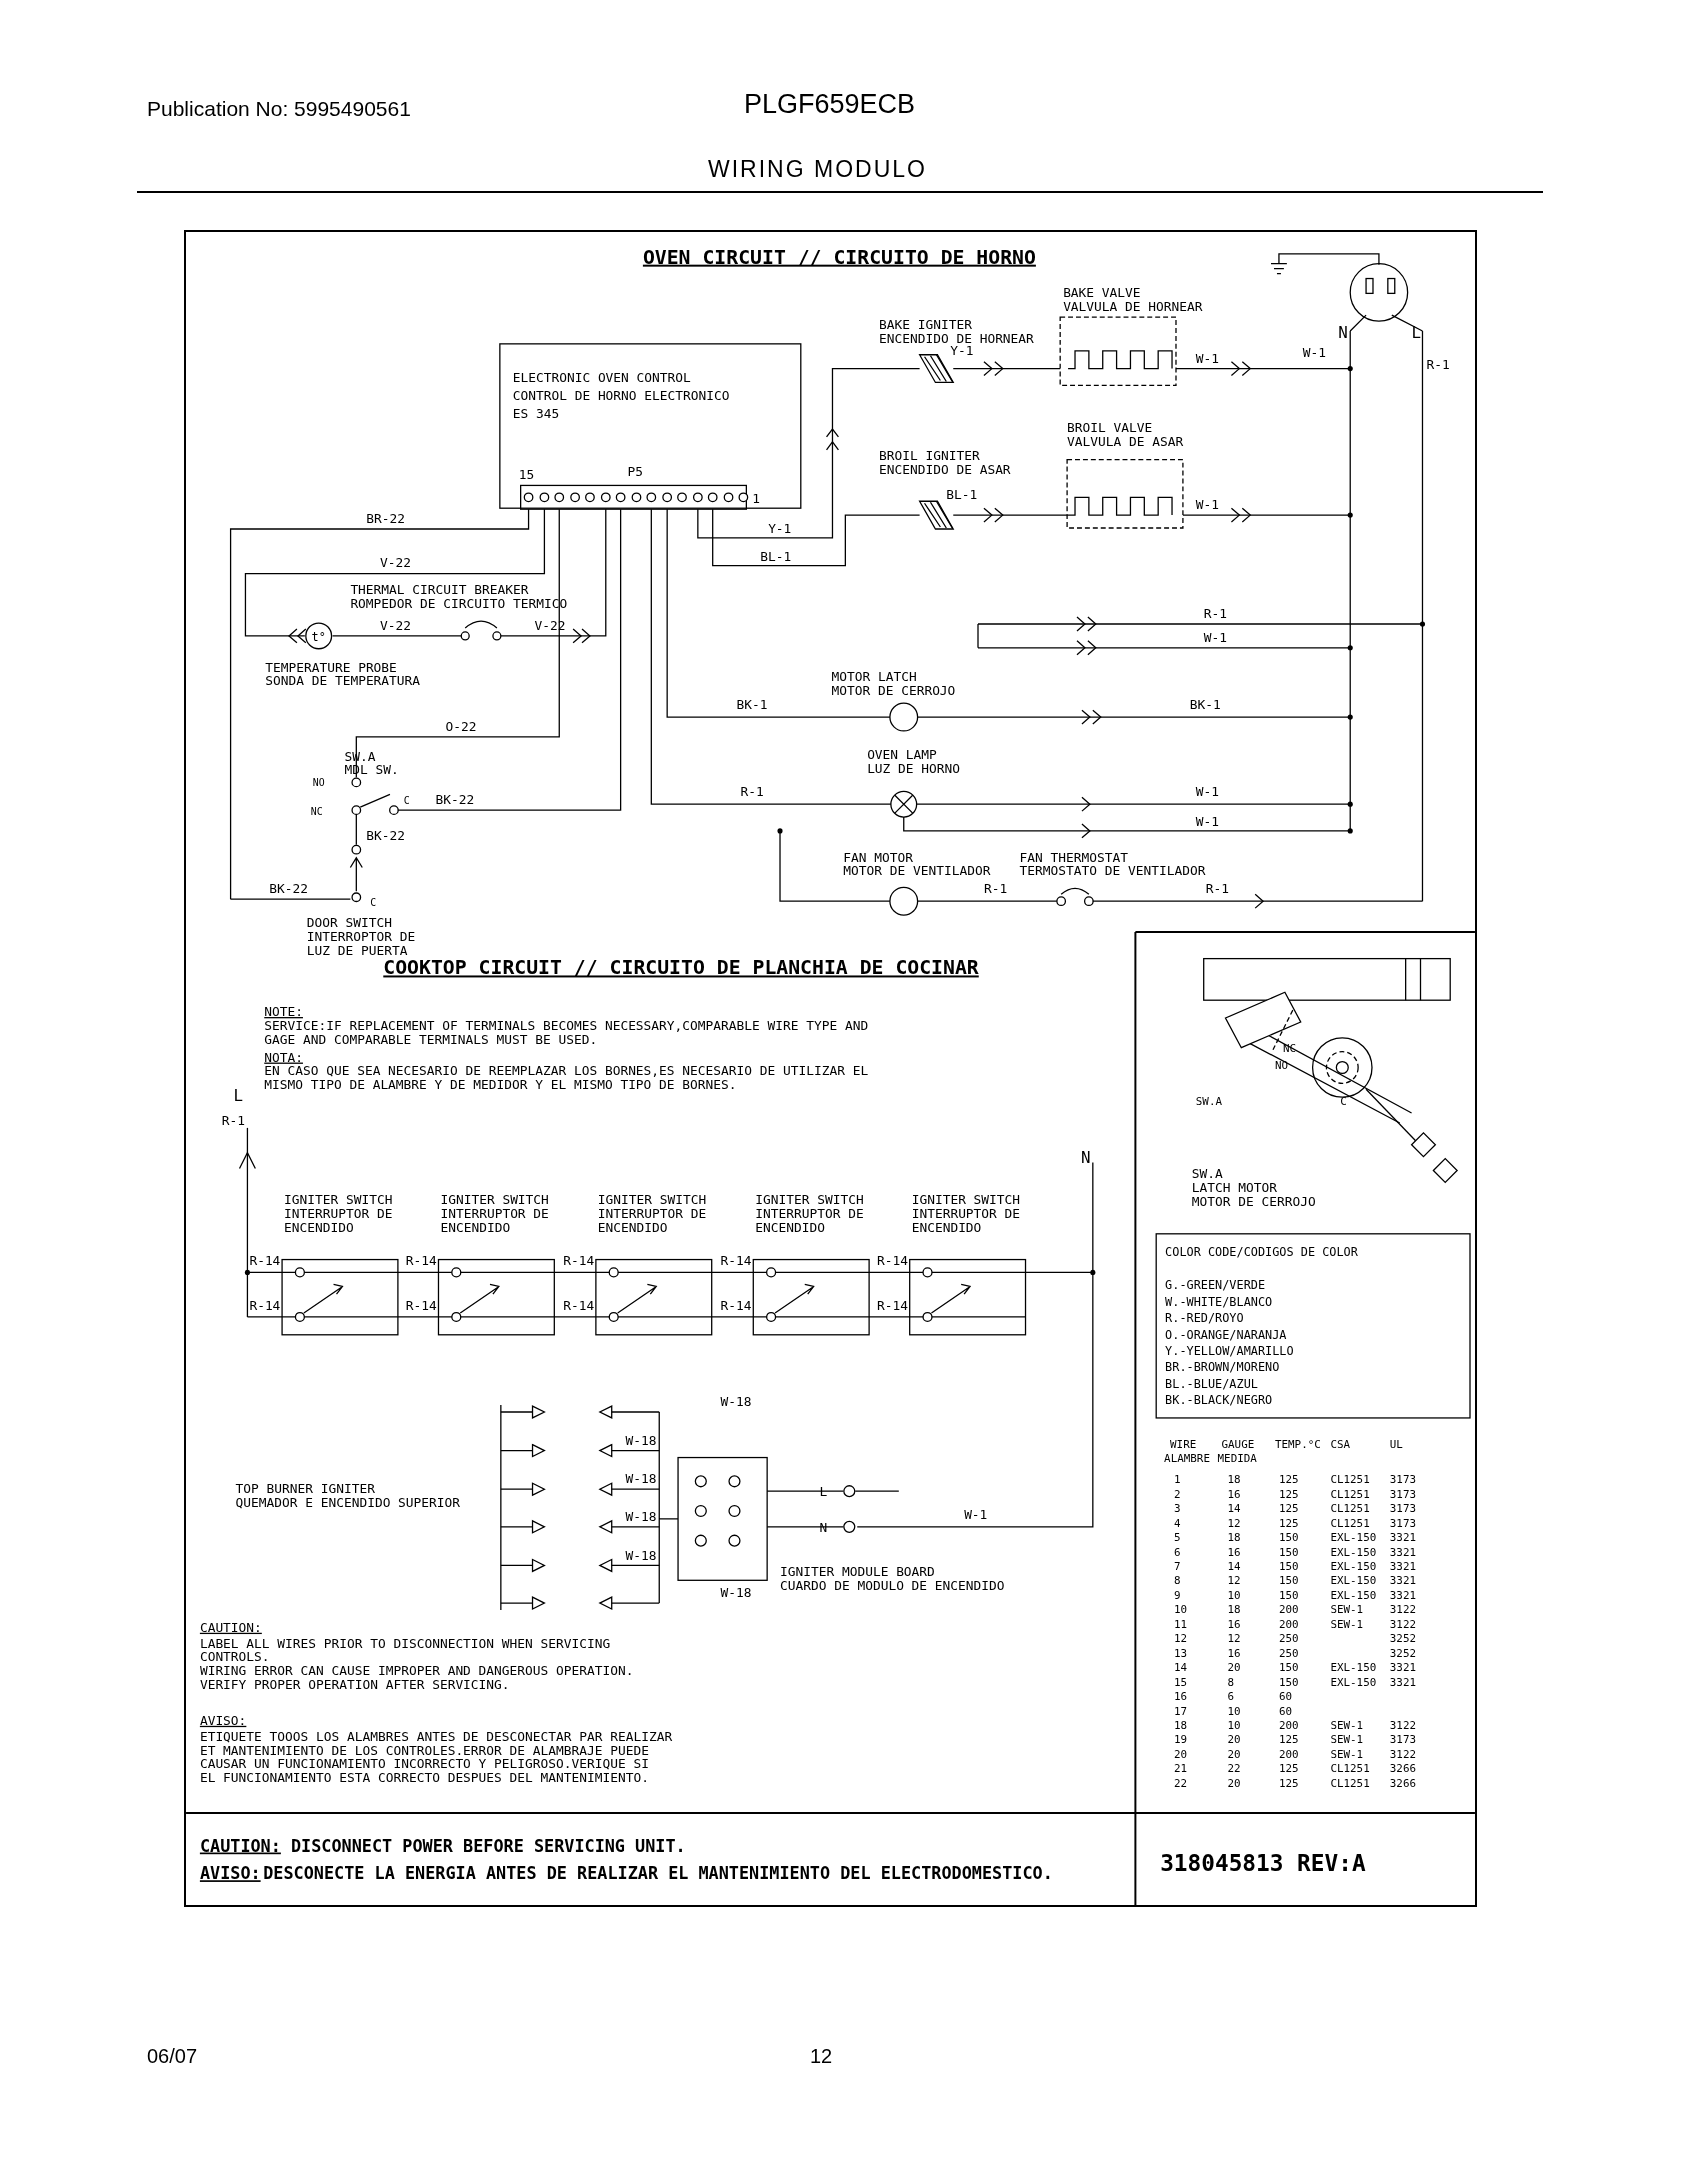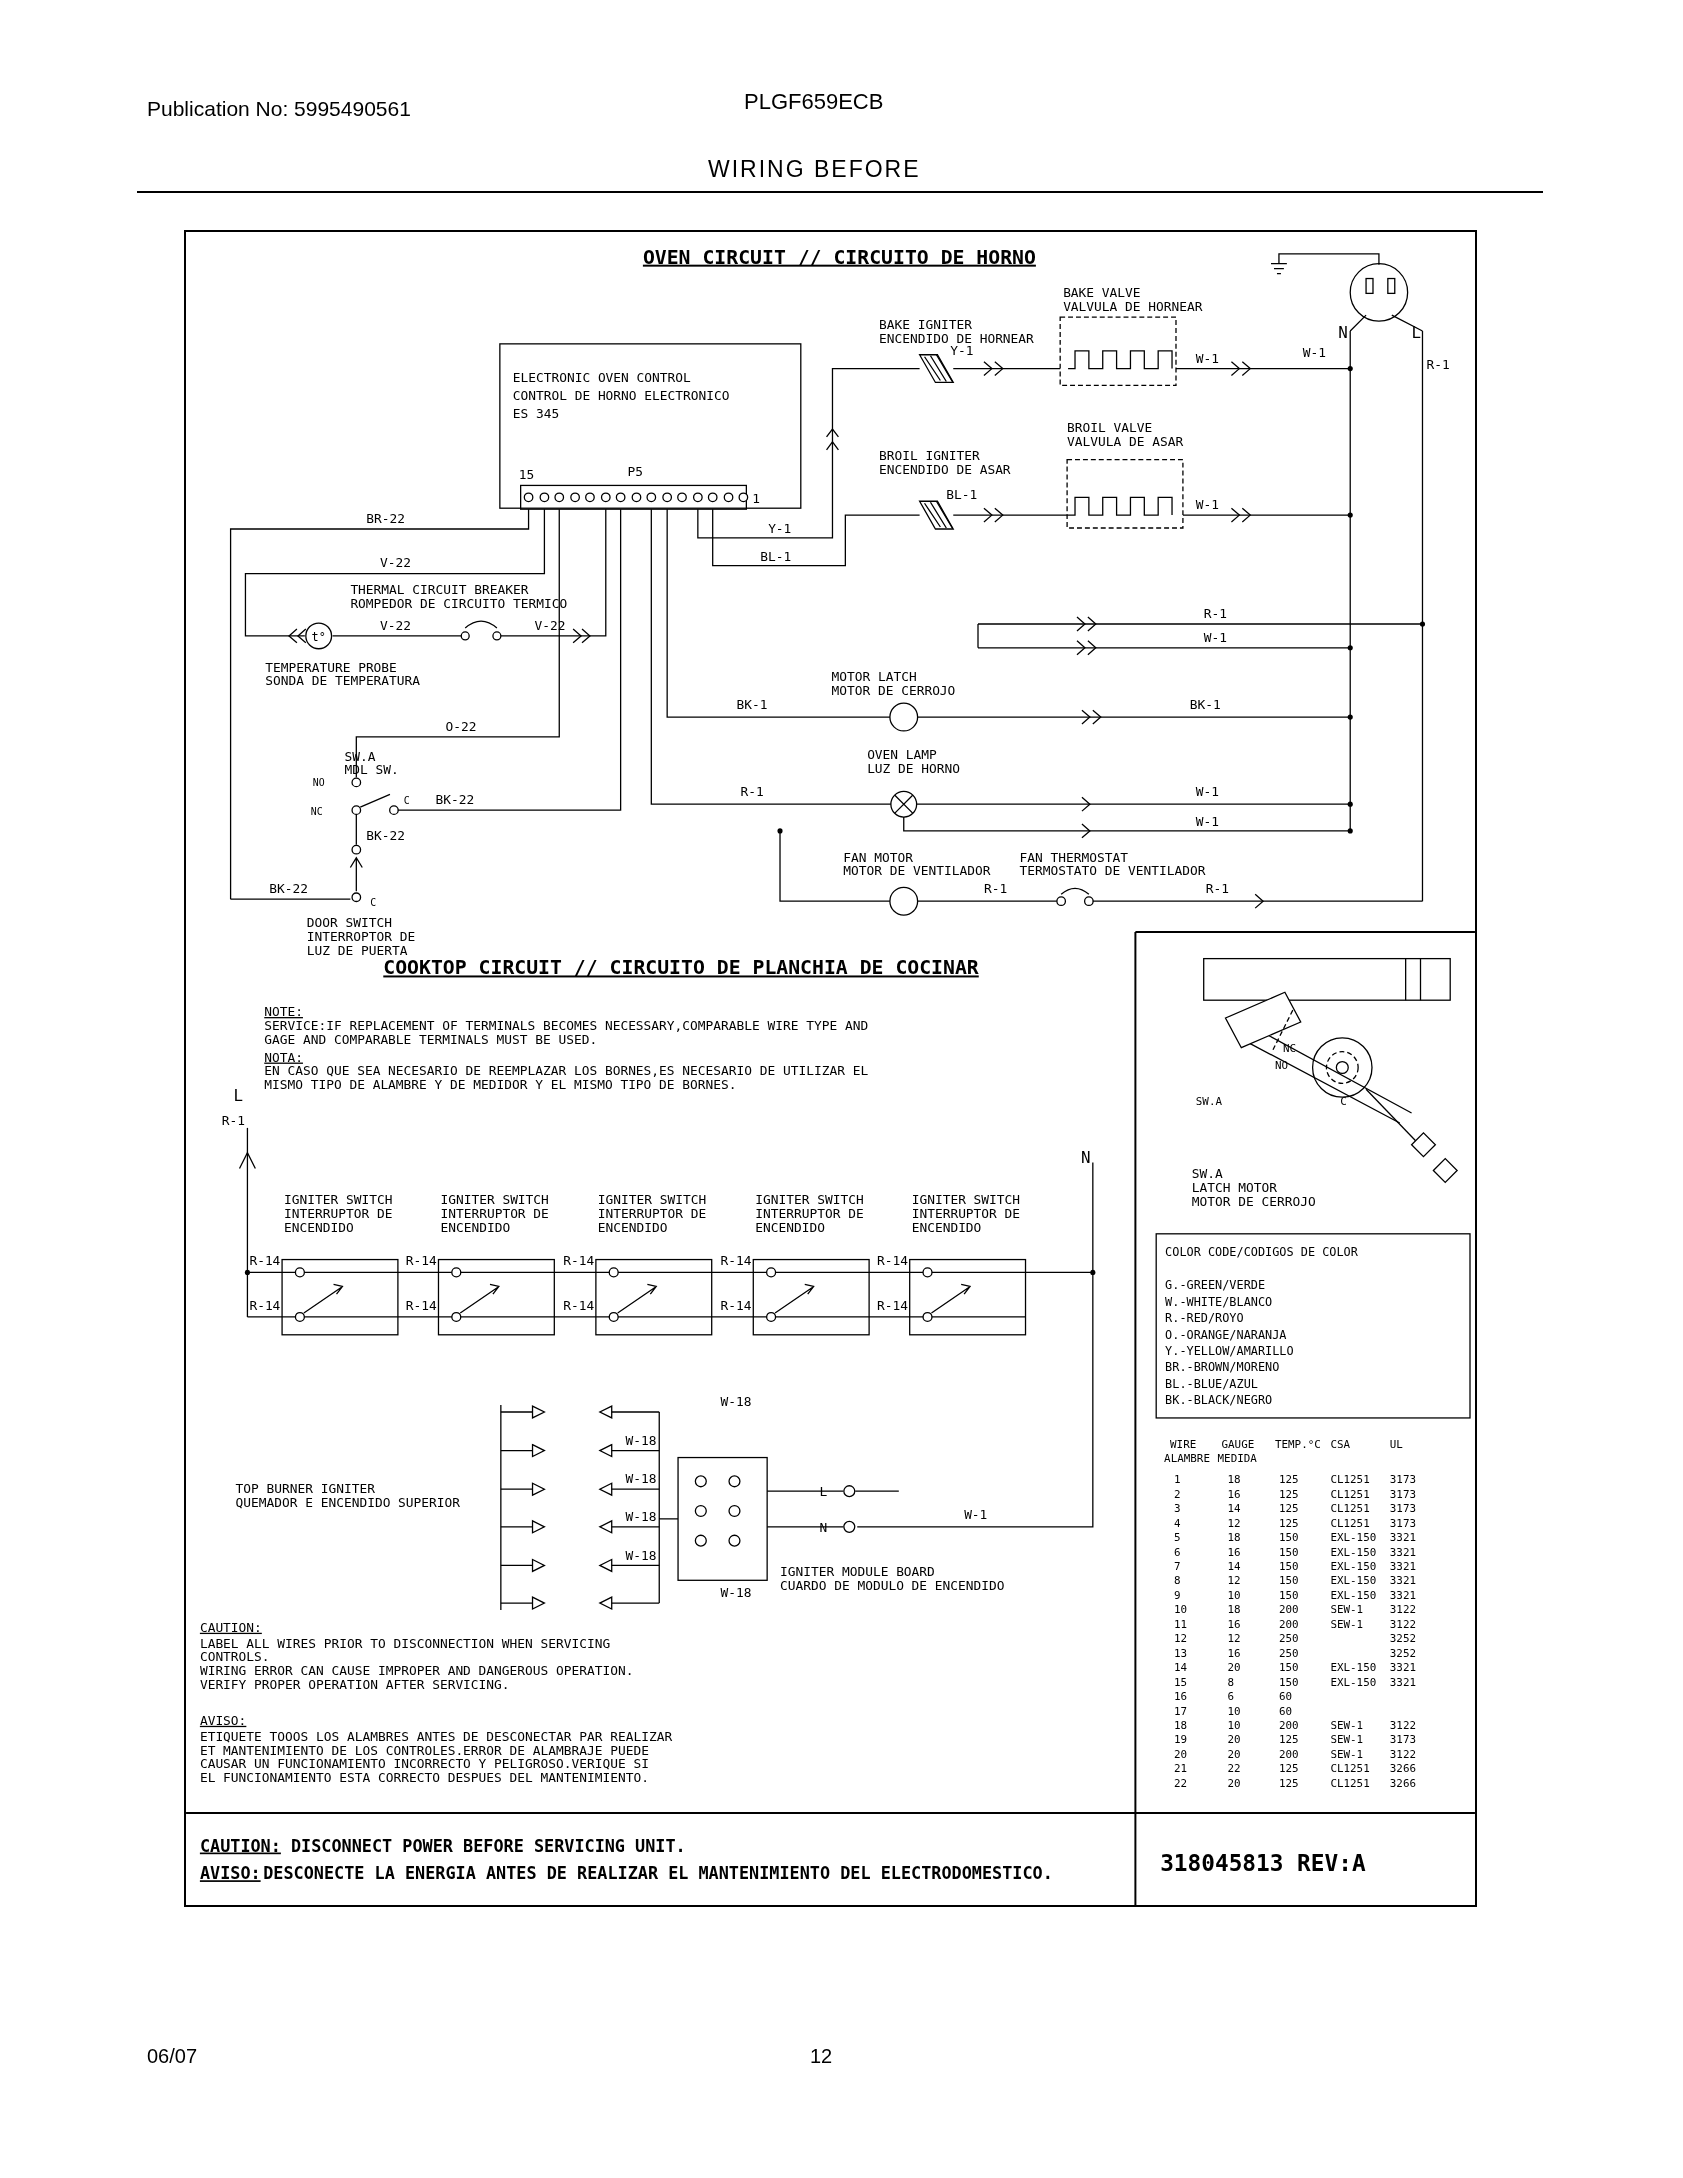--- a/index.html
+++ b/index.html
@@ -1,41 +1,41 @@
 <!DOCTYPE html>
 <html><head>
 <meta charset="utf-8">
 <style>
   html,body{margin:0;padding:0;background:#e8e8e8;}
   .page{position:relative;width:1683px;height:2178px;background:#ffffff;
         font-family:"Liberation Sans",sans-serif;color:#000;overflow:hidden;margin:0 auto;}
   .abs{position:absolute;}
   .pub{left:147px;top:97px;font-size:21px;}
-  .model{left:744px;top:89px;font-size:22px;}
+  .model{left:744px;top:89px;font-size:27px;}
   .wtitle{left:708px;top:156px;font-size:23px;letter-spacing:2px;}
   .hrule{left:137px;top:191px;width:1406px;height:2px;background:#000;}
   .diagram-box{left:184px;top:230px;width:1289px;height:1673px;border:2px solid #000;box-sizing:content-box;}
   .footer-date{left:147px;top:2045px;font-size:20px;}
   .footer-page{left:810px;top:2045px;font-size:20px;}
   svg text{font-family:"DejaVu Sans Mono","Liberation Mono",monospace;fill:#000;}
   .w{fill:none;stroke:#000;stroke-width:1.3;}
   .th{stroke-width:2;}
   .dash{stroke-dasharray:5 3;}
   .term{fill:#fff;stroke:#000;stroke-width:1.3;}
   .dot{fill:#000;stroke:none;}
   .open{fill:#fff;stroke:#000;stroke-width:1.3;}
 </style>
 </head>
 <body>
 
 <div class="page">
 
   <div class="abs pub">Publication No: 5995490561</div>
   <div class="abs model">PLGF659ECB</div>
-  <div class="abs wtitle">WIRING BEFORE</div>
+  <div class="abs wtitle">WIRING MODULO</div>
   <div class="abs hrule"></div>
 
   <div class="abs diagram-box">
     <svg width="1289" height="1673" viewBox="0 0 1302 1690" xmlns="http://www.w3.org/2000/svg">
 
       <g>
         <rect class="w" x="317" y="113" width="304" height="166"></rect>
         <rect class="w" x="338" y="256" width="228" height="24"></rect>
         <circle class="term" cx="346" cy="268" r="4.3"></circle>
           <circle class="term" cx="362" cy="268" r="4.3"></circle>

